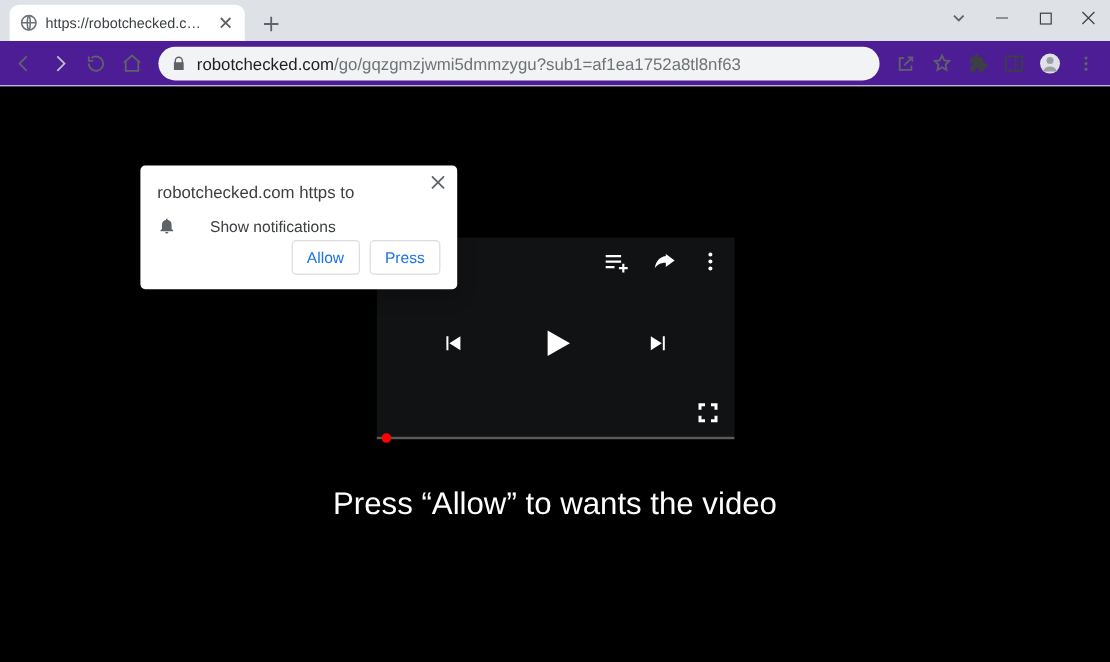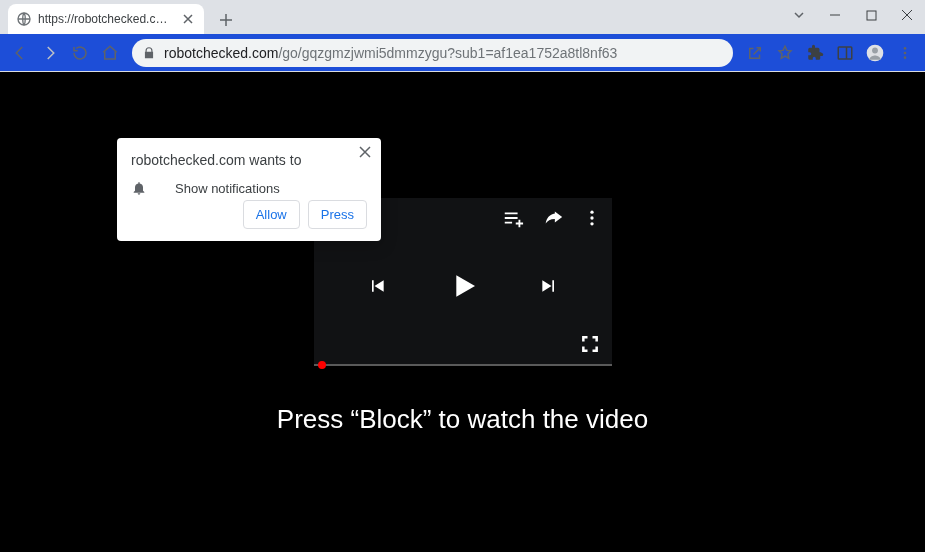--- a/index.html
+++ b/index.html
@@ -46,21 +46,21 @@
       position: absolute; right: 0; top: 0; display: flex; height: 30px;
     }
     .win-btn {
       width: 36px; display: flex; align-items: center; justify-content: center; cursor: pointer; color:#5f6368;
     }
     .chev { width:36px; display:flex; align-items:center; justify-content:center; color:#5f6368;}
     
     
     .toolbar {
       height: 38px;
-      background: #1d4ed8;
+      background: #4c1d95;
       border-bottom: 1px solid #dadce0;
       display: flex;
       align-items: center;
       padding: 0 6px;
       gap: 2px;
     }
     .tbtn {
       width: 28px; height: 28px; border-radius: 50%;
       display: flex; align-items: center; justify-content: center;
       cursor: pointer; color: #5f6368;
@@ -310,29 +310,29 @@
     <span class="fullscreen-icon icon">
       <svg width="20" height="20" viewBox="0 0 24 24" fill="none" stroke="#fff" stroke-width="3">
           <path d="M4 9V4h5M20 9V4h-5M4 15v5h5M20 15v5h-5"></path>
         </svg>
     </span>
     <div class="progress">
       <div class="dot"></div>
     </div>
   </div>
 
-  <div class="caption">Press “Block” to watch the video</div>
+  <div class="caption">Press “Allow” to wants the video</div>
 
   <div class="prompt">
     <span class="close icon">
       <svg width="12" height="12" viewBox="0 0 12 12" stroke="#5f6368" stroke-width="1.5">
           <path d="M1 1l10 10M11 1L1 11"></path>
         </svg>
     </span>
-    <div class="title">robotchecked.com wants to</div>
+    <div class="title">robotchecked.com https to</div>
     <div class="row">
       <span class="bell icon">
         <svg width="16" height="16" viewBox="0 0 24 24" fill="#5f6368">
             <path d="M12 22a2 2 0 0 0 2-2h-4a2 2 0 0 0 2 2zm6-6V11a6 6 0 0 0-5-5.9V4a1 1 0 1 0-2 0v1.1A6 6 0 0 0 6 11v5l-2 2v1h16v-1l-2-2z"></path>
           </svg>
       </span>
       <span>Show notifications</span>
     </div>
     <div class="buttons">
       <button class="btn">Allow</button>

